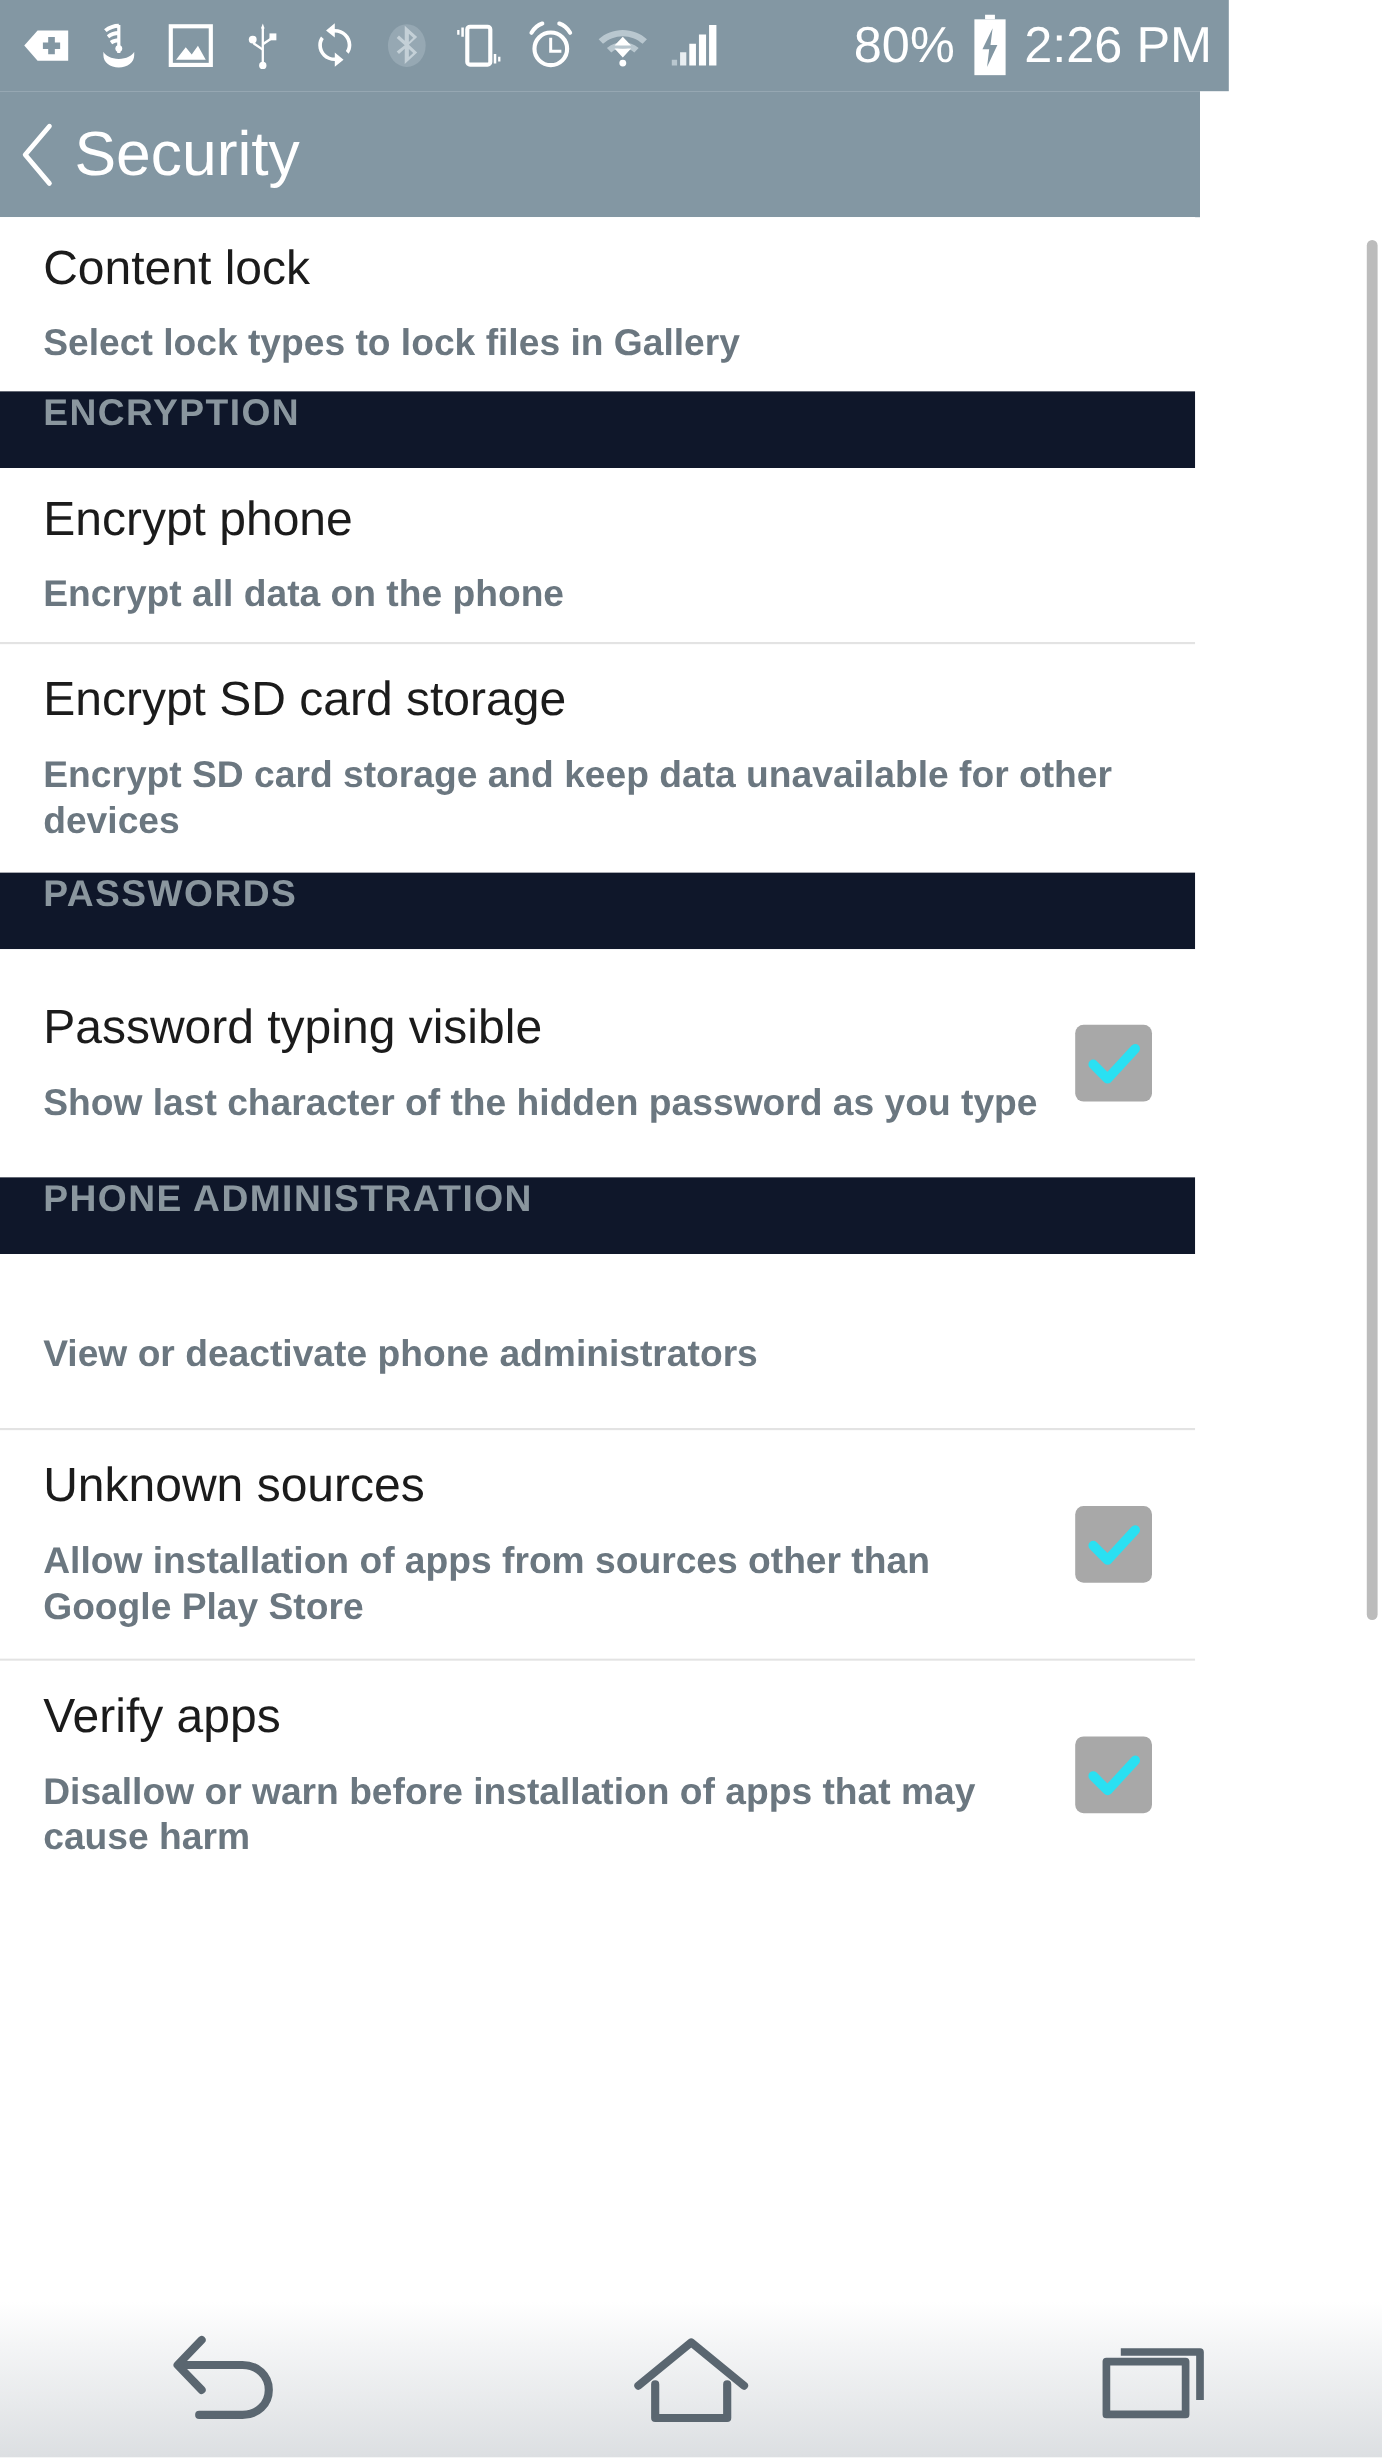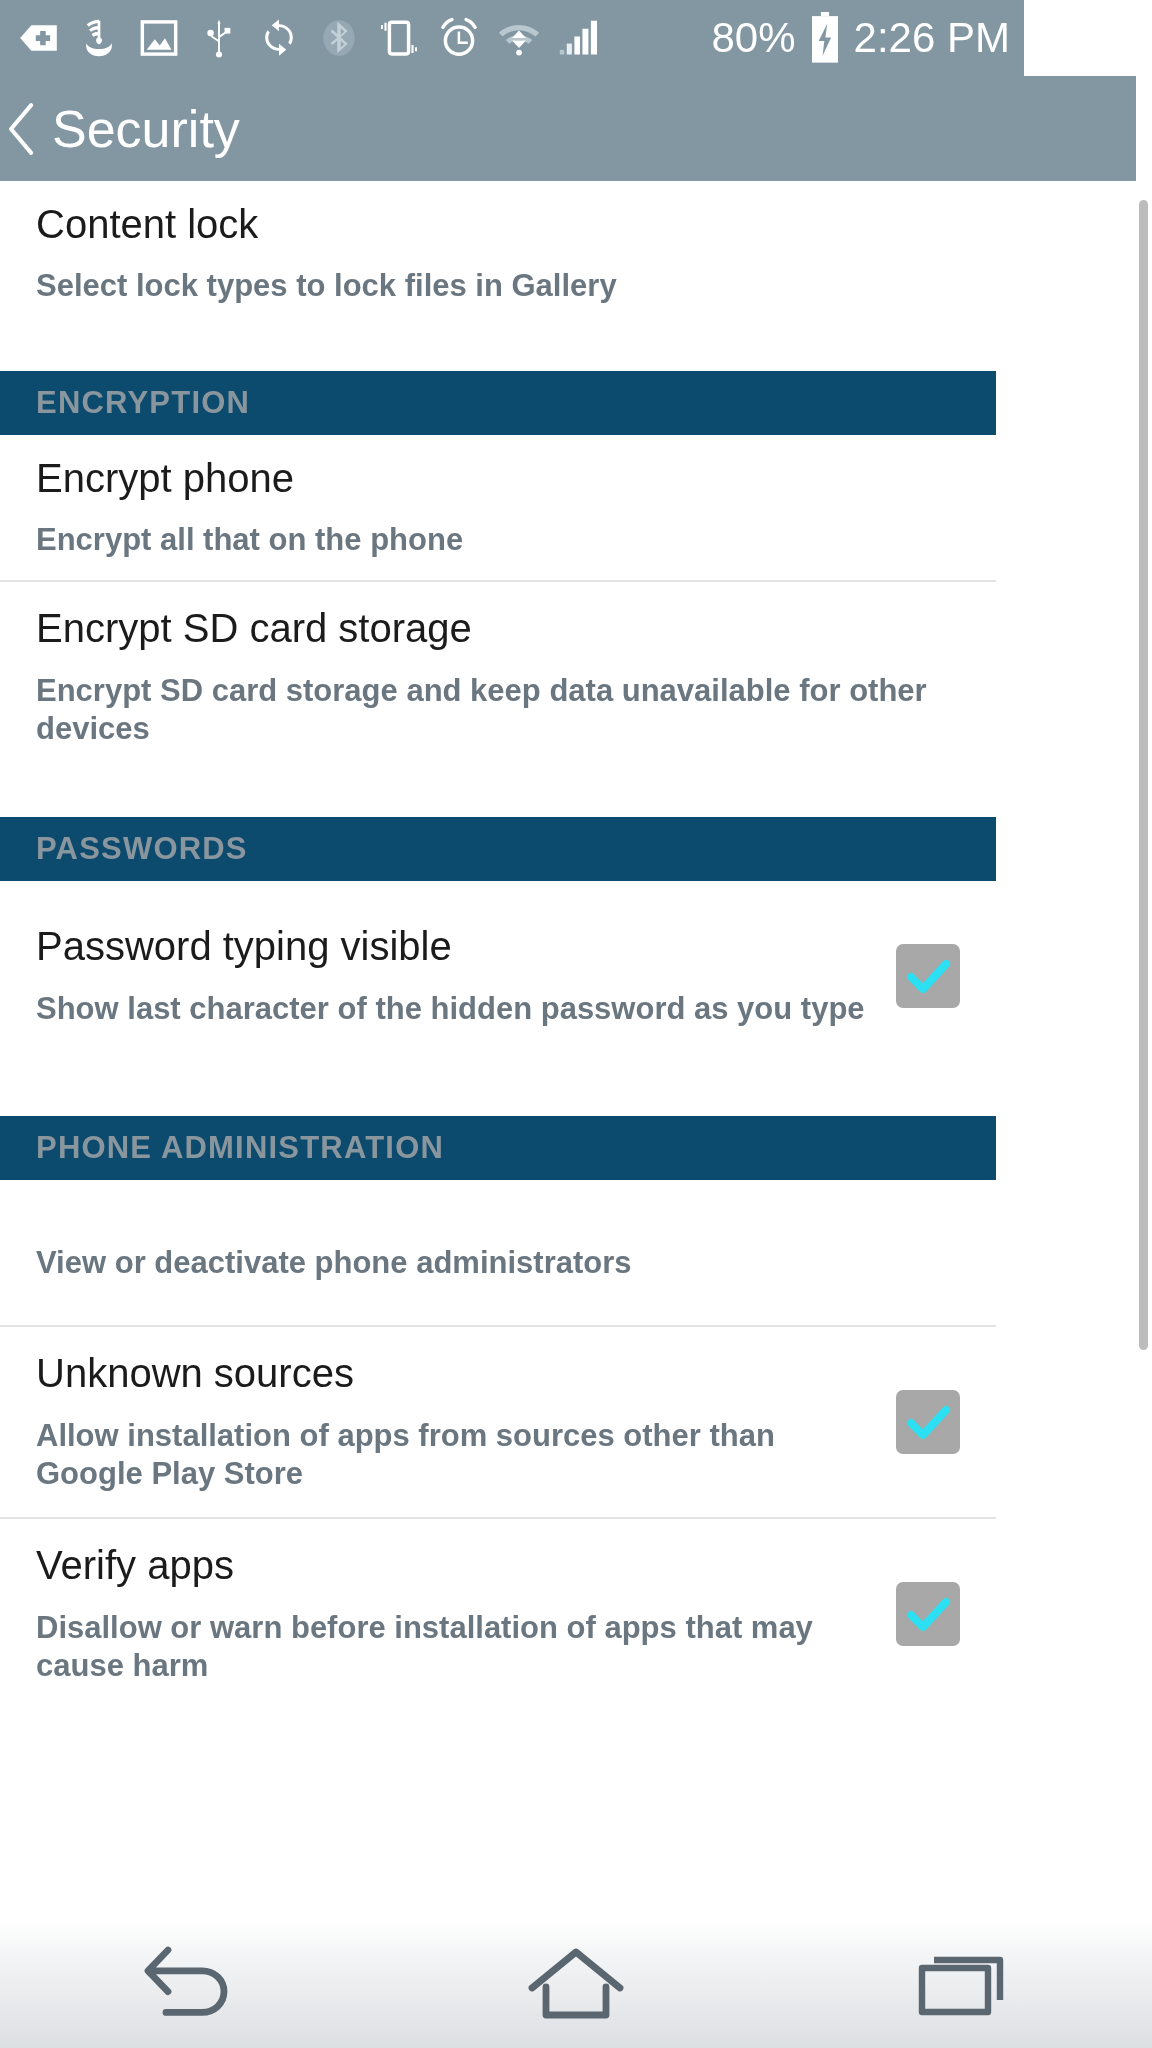--- a/index.html
+++ b/index.html
@@ -20,38 +20,37 @@
   .sb-icons{ display:flex; align-items:center; gap:14px; flex:0 0 auto; }
   .sb-right{ margin-left:auto; display:flex; align-items:center; gap:12px; }
   .sb-ic{ display:block; }
   .sb-text{
     color:#ffffff; font-size:42px; font-weight:400;
     letter-spacing:0px; line-height:1; white-space:nowrap;
   }
 
   
   .actionbar{
-    position:absolute; top:76px; left:0; width:1136px; height:105px;
-    background:#8397a3; display:flex; align-items:center; padding-left:0;
+    position:absolute; top:76px; left:0; width:1000px; height:105px;
+    background:#8397a3; display:flex; align-items:center; padding-left:10px;
   }
   .back-chevron{ width:44px; height:60px; flex:0 0 auto; }
   .ab-title{
     color:#ffffff; font-size:52px; font-weight:400;
     margin-left:8px; line-height:1; white-space:nowrap;
   }
 
   
   .list{
     position:absolute; top:181px; left:0; width:996px; height:1737px;
     background:#ffffff; overflow:hidden;
   }
   .section-header{
-    background:#0c4a6e; height:64px; display:flex; align-items:center;
+    background:#0f172a; height:64px; display:flex; 
     padding-left:36px;
-    margin-top:45px;
   }
   .section-header .sh-text{
     color:#8a969e; font-size:31px; font-weight:bold; letter-spacing:1.2px;
     text-transform:uppercase; white-space:nowrap;
   }
   .row{
     background:#ffffff; display:flex; align-items:center;
     padding:0 36px 0 36px; position:relative;
   }
   .row-text{ flex:1 1 auto; min-width:0; padding-right:12px; }
@@ -183,21 +182,21 @@
           <div class="row-title">Content lock</div>
           <div class="row-sub">Select lock types to lock files in Gallery</div>
         </div>
       </div>
       <div class="section-header">
         <span class="sh-text">ENCRYPTION</span>
       </div>
       <div class="row" style="height: 145px;">
         <div class="row-text">
           <div class="row-title">Encrypt phone</div>
-          <div class="row-sub">Encrypt all that on the phone</div>
+          <div class="row-sub">Encrypt all data on the phone</div>
         </div>
       </div>
       <div class="divider"></div>
       <div class="row" style="height: 190px;">
         <div class="row-text">
           <div class="row-title">Encrypt SD card storage</div>
           <div class="row-sub">Encrypt SD card storage and keep data unavailable for other devices</div>
         </div>
       </div>
       <div class="section-header">

